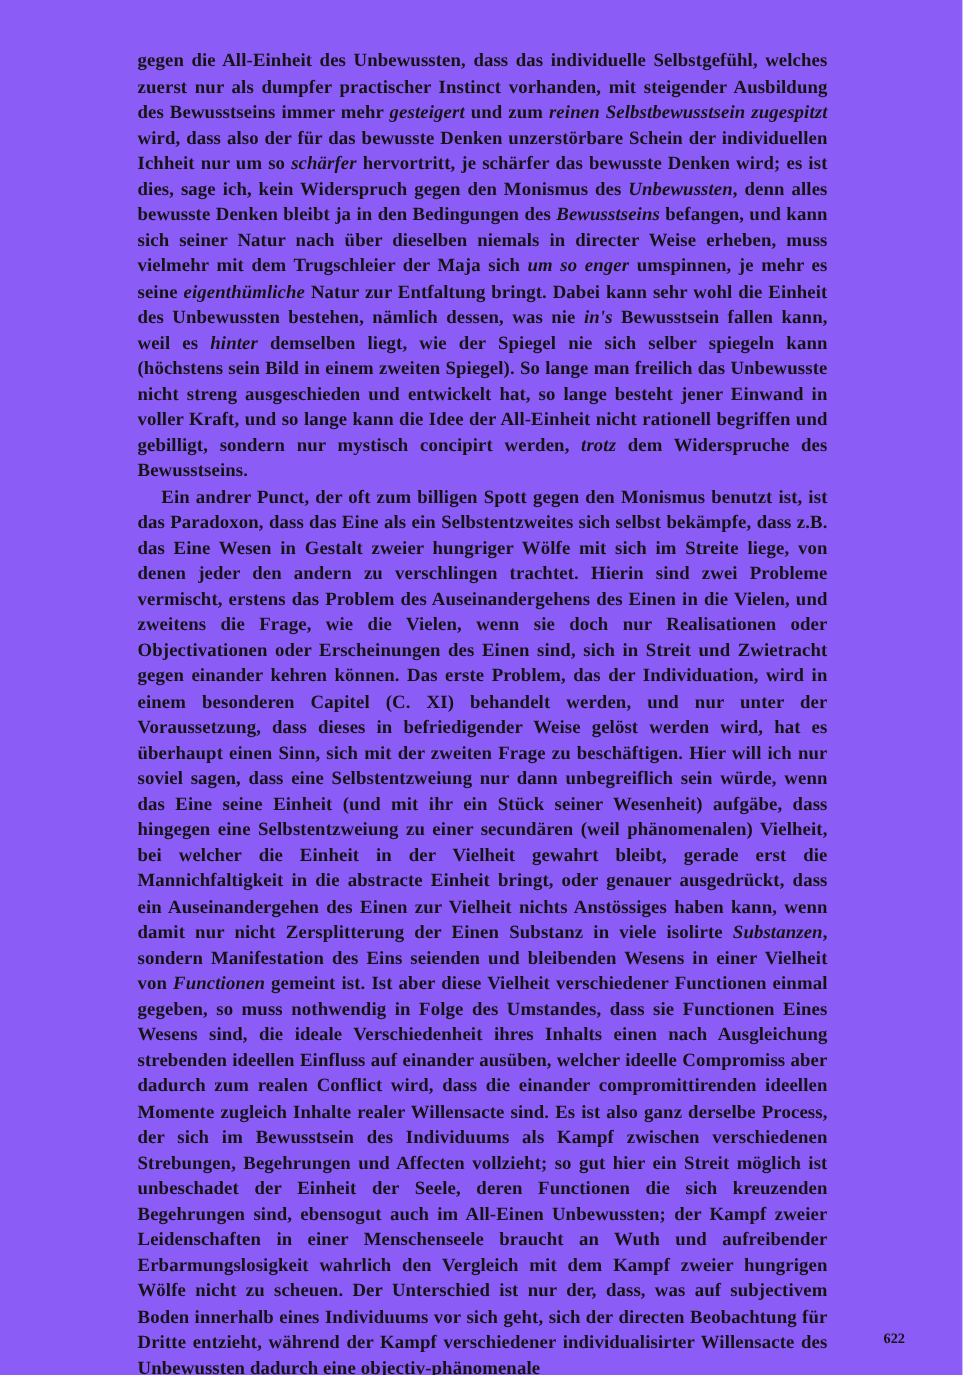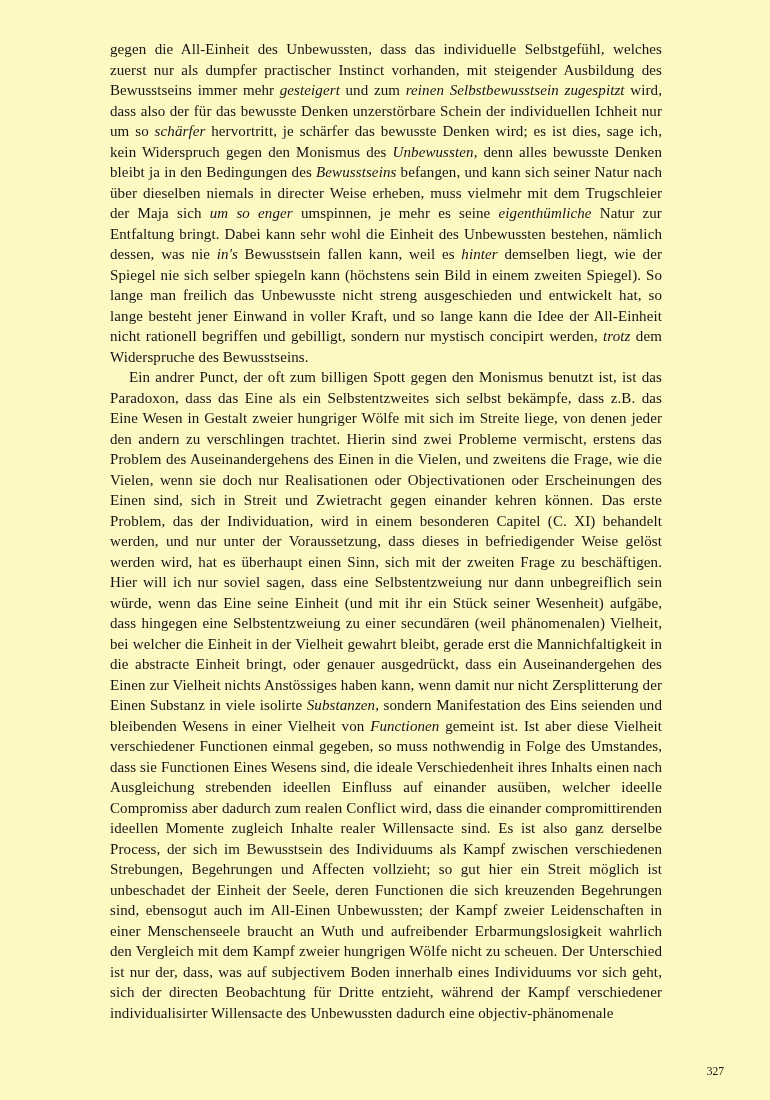--- a/index.html
+++ b/index.html
@@ -11,21 +11,22 @@
     width: 770px;
     height: 1100px;
     position: relative;
     overflow: hidden;
     font-family: "Liberation Serif", serif;
     color: #141414;
   }
   .page {
     position: absolute;
     inset: 0;
-    background: #fef9c3;
+    background: #8b5cf6;
+    font-weight: bold;
   }
   .text-block {
     position: absolute;
     left: 110px;
     top: 39px;
     width: 552px;
     font-size: 15px;
     line-height: 20.5px;
     text-align: justify;
     letter-spacing: 0.1px;
@@ -50,14 +51,14 @@
   }
 </style>
 </head>
 <body>
 
 <div class="page">
   <div class="text-block">
       <p class="para"><span>gegen die All-Einheit des Unbewussten, dass das individuelle Selbstgefühl, welches zuerst nur als dumpfer practischer Instinct vorhanden, mit steigender Ausbildung des Bewusstseins immer mehr </span><em>gesteigert</em><span> und zum </span><em>reinen Selbstbewusstsein zugespitzt</em><span> wird, dass also der für das bewusste Denken unzerstörbare Schein der individuellen Ichheit nur um so </span><em>schärfer</em><span> hervortritt, je schärfer das bewusste Denken wird; es ist dies, sage ich, kein Widerspruch gegen den Monismus des </span><em>Unbewussten</em><span>, denn alles bewusste Denken bleibt ja in den Bedingungen des </span><em>Bewusstseins</em><span> befangen, und kann sich seiner Natur nach über dieselben niemals in directer Weise erheben, muss vielmehr mit dem Trugschleier der Maja sich </span><em>um so enger</em><span> umspinnen, je mehr es seine </span><em>eigenthümliche</em><span> Natur zur Entfaltung bringt. Dabei kann sehr wohl die Einheit des Unbewussten bestehen, nämlich dessen, was nie </span><em>in's</em><span> Bewusstsein fallen kann, weil es </span><em>hinter</em><span> demselben liegt, wie der Spiegel nie sich selber spiegeln kann (höchstens sein Bild in einem zweiten Spiegel). So lange man freilich das Unbewusste nicht streng ausgeschieden und entwickelt hat, so lange besteht jener Einwand in voller Kraft, und so lange kann die Idee der All-Einheit nicht rationell begriffen und gebilligt, sondern nur mystisch concipirt werden, </span><em>trotz</em><span> dem Widerspruche des Bewusstseins.</span></p>
       <p class="para indent"><span>Ein andrer Punct, der oft zum billigen Spott gegen den Monismus benutzt ist, ist das Paradoxon, dass das Eine als ein Selbstentzweites sich selbst bekämpfe, dass z.B. das Eine Wesen in Gestalt zweier hungriger Wölfe mit sich im Streite liege, von denen jeder den andern zu verschlingen trachtet. Hierin sind zwei Probleme vermischt, erstens das Problem des Auseinandergehens des Einen in die Vielen, und zweitens die Frage, wie die Vielen, wenn sie doch nur Realisationen oder Objectivationen oder Erscheinungen des Einen sind, sich in Streit und Zwietracht gegen einander kehren können. Das erste Problem, das der Individuation, wird in einem besonderen Capitel (C. XI) behandelt werden, und nur unter der Voraussetzung, dass dieses in befriedigender Weise gelöst werden wird, hat es überhaupt einen Sinn, sich mit der zweiten Frage zu beschäftigen. Hier will ich nur soviel sagen, dass eine Selbstentzweiung nur dann unbegreiflich sein würde, wenn das Eine seine Einheit (und mit ihr ein Stück seiner Wesenheit) aufgäbe, dass hingegen eine Selbstentzweiung zu einer secundären (weil phänomenalen) Vielheit, bei welcher die Einheit in der Vielheit gewahrt bleibt, gerade erst die Mannichfaltigkeit in die abstracte Einheit bringt, oder genauer ausgedrückt, dass ein Auseinandergehen des Einen zur Vielheit nichts Anstössiges haben kann, wenn damit nur nicht Zersplitterung der Einen Substanz in viele isolirte </span><em>Substanzen</em><span>, sondern Manifestation des Eins seienden und bleibenden Wesens in einer Vielheit von </span><em>Functionen</em><span> gemeint ist. Ist aber diese Vielheit verschiedener Functionen einmal gegeben, so muss nothwendig in Folge des Umstandes, dass sie Functionen Eines Wesens sind, die ideale Verschiedenheit ihres Inhalts einen nach Ausgleichung strebenden ideellen Einfluss auf einander ausüben, welcher ideelle Compromiss aber dadurch zum realen Conflict wird, dass die einander compromittirenden ideellen Momente zugleich Inhalte realer Willensacte sind. Es ist also ganz derselbe Process, der sich im Bewusstsein des Individuums als Kampf zwischen verschiedenen Strebungen, Begehrungen und Affecten vollzieht; so gut hier ein Streit möglich ist unbeschadet der Einheit der Seele, deren Functionen die sich kreuzenden Begehrungen sind, ebensogut auch im All-Einen Unbewussten; der Kampf zweier Leidenschaften in einer Menschenseele braucht an Wuth und aufreibender Erbarmungslosigkeit wahrlich den Vergleich mit dem Kampf zweier hungrigen Wölfe nicht zu scheuen. Der Unterschied ist nur der, dass, was auf subjectivem Boden innerhalb eines Individuums vor sich geht, sich der directen Beobachtung für Dritte entzieht, während der Kampf verschiedener individualisirter Willensacte des Unbewussten dadurch eine objectiv-phänomenale</span></p>
     </div>
-  <div class="page-number">327</div>
+  <div class="page-number">622</div>
 </div>
 
 </body></html>

